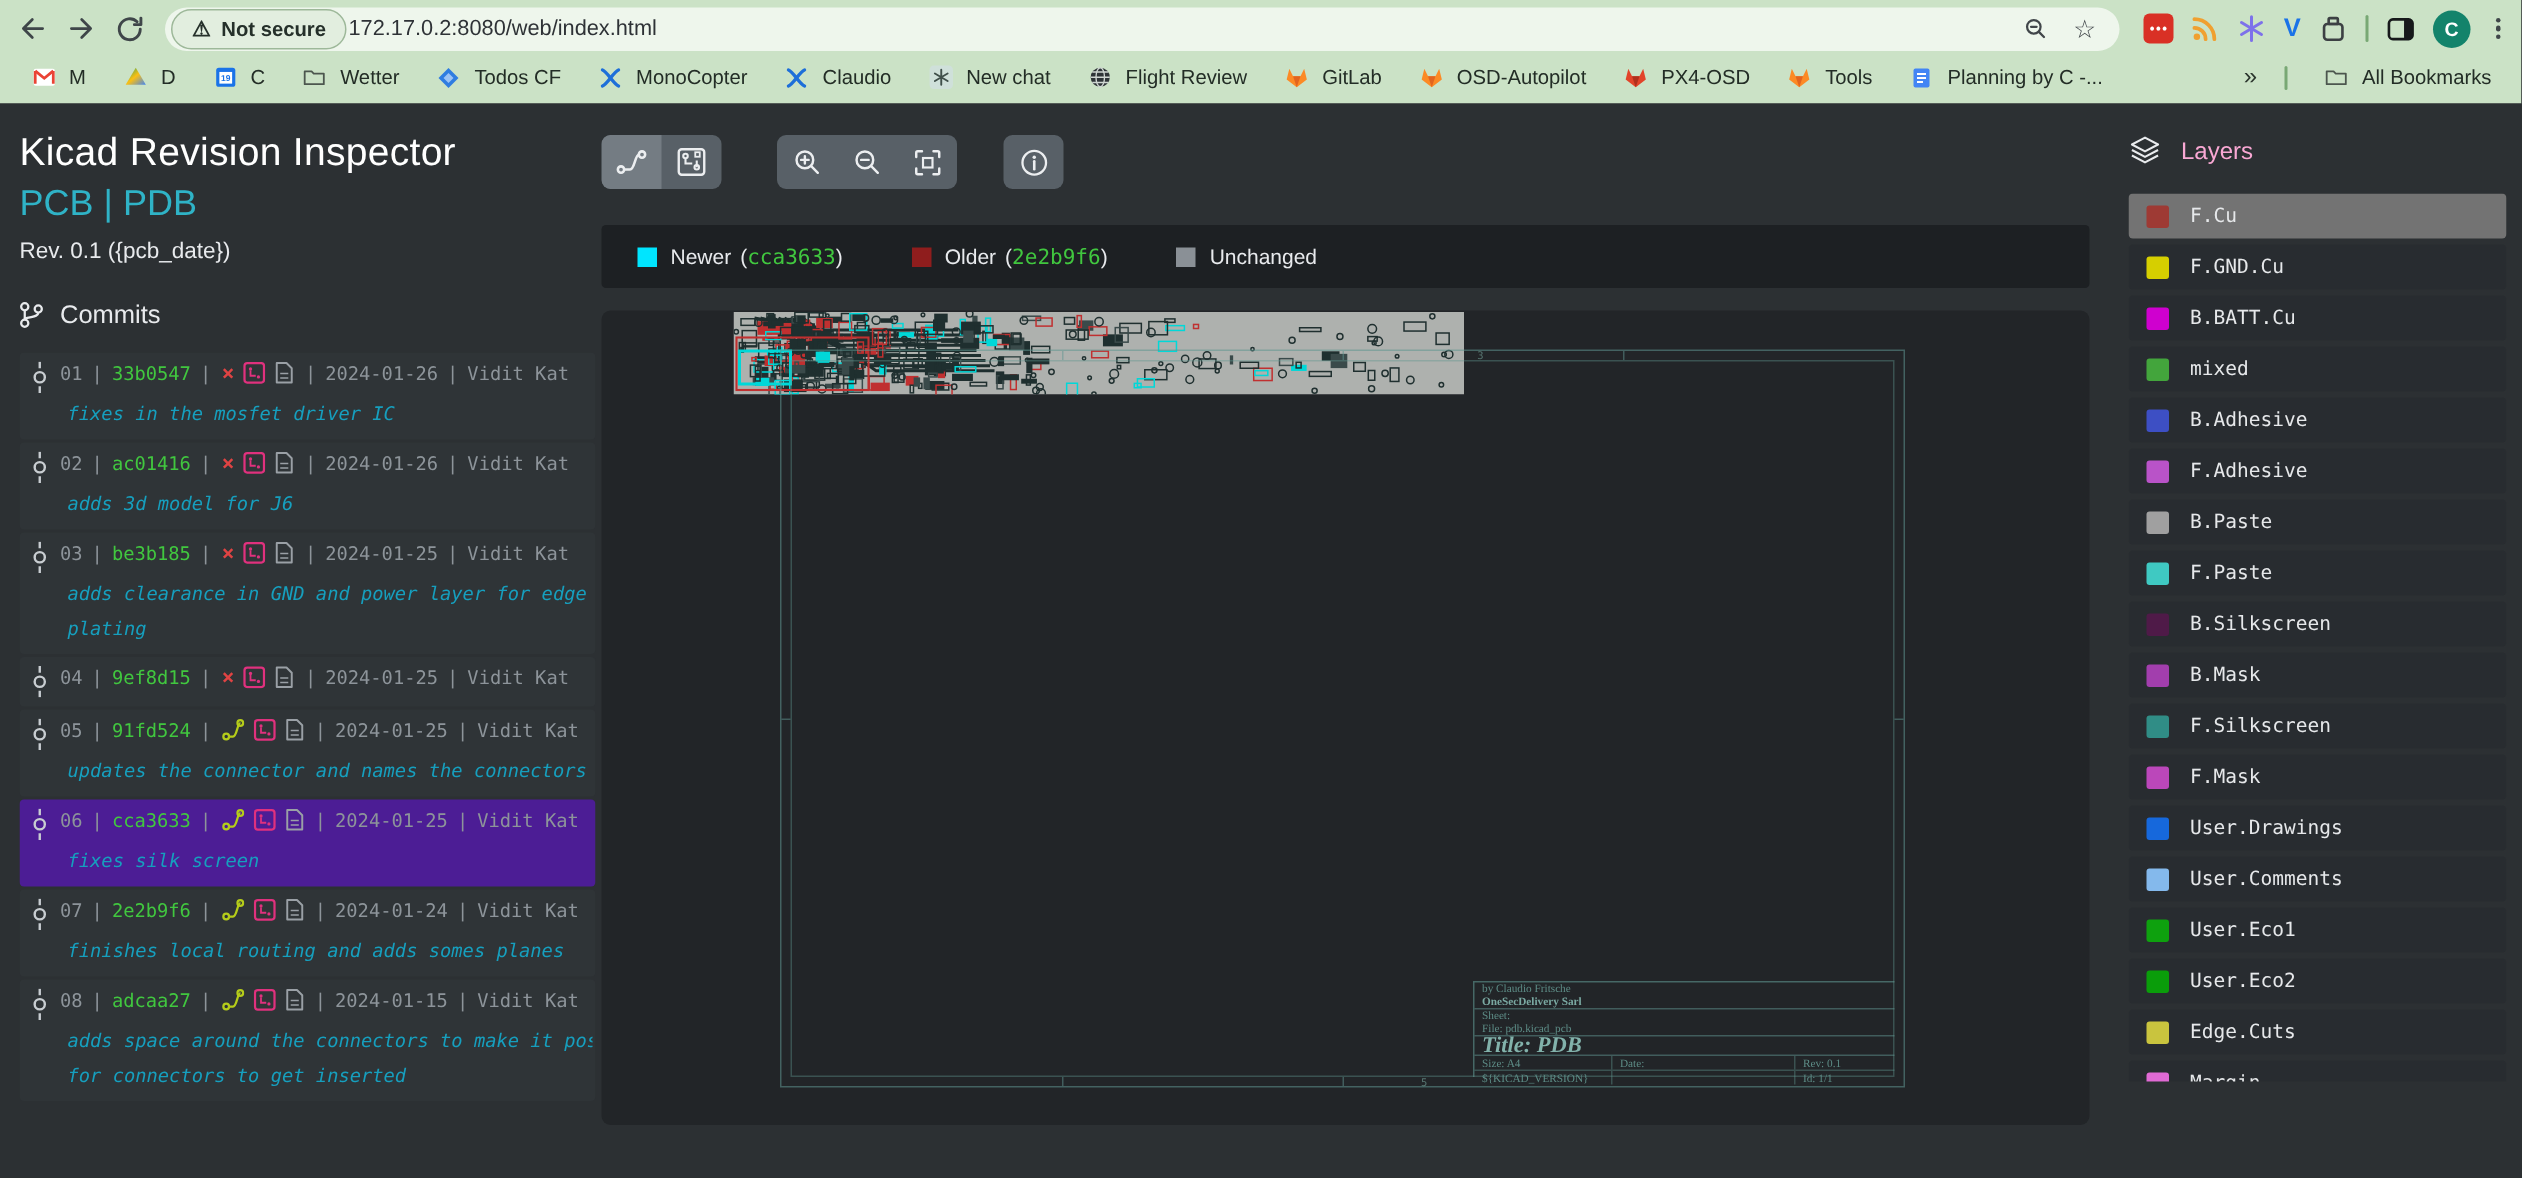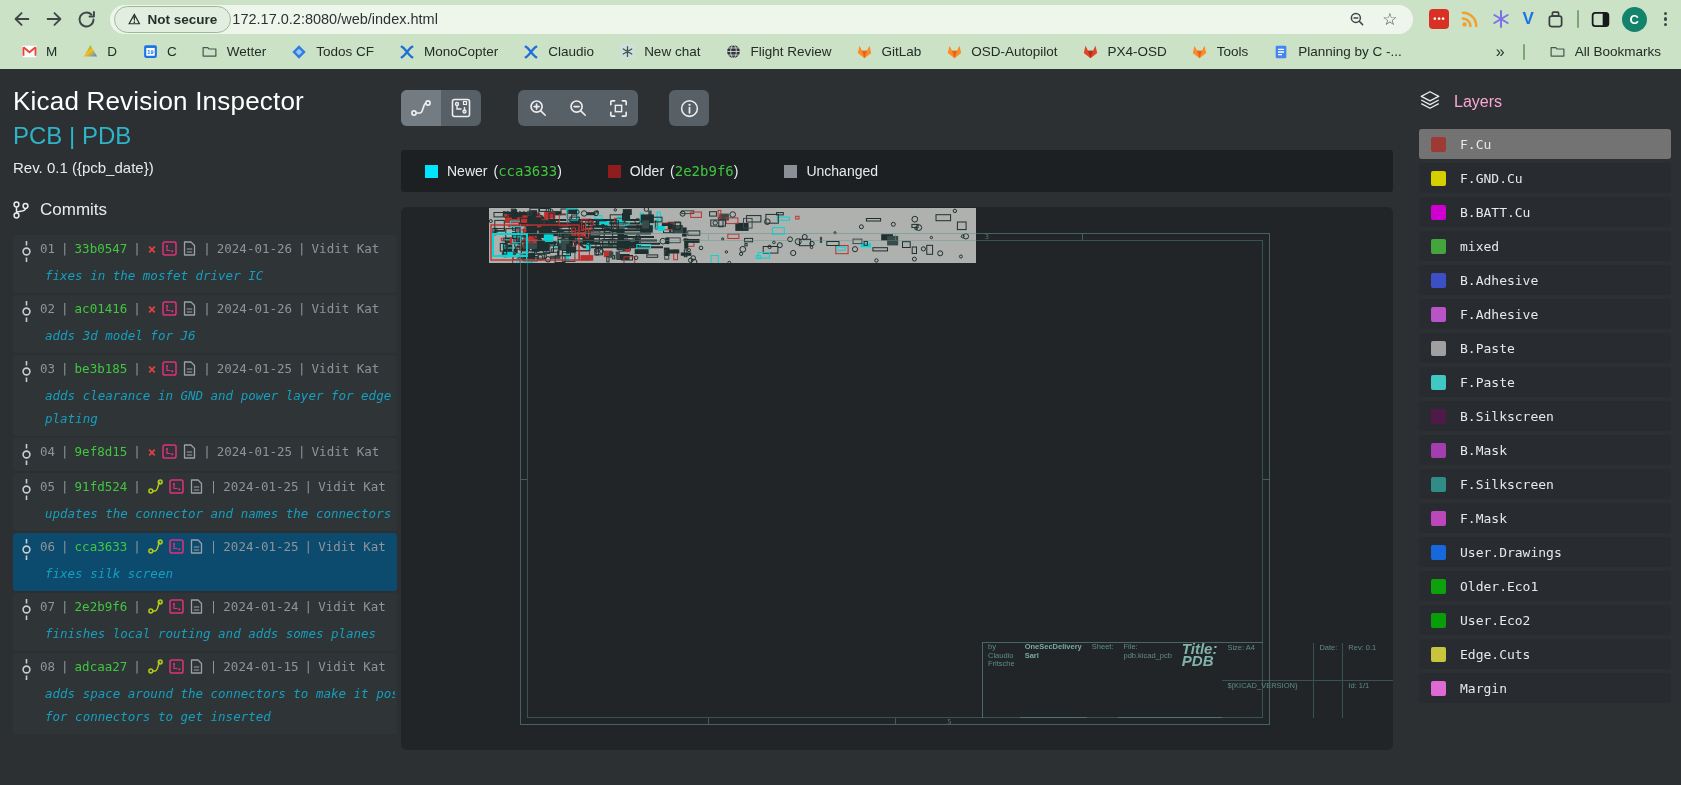--- a/index.html
+++ b/index.html
@@ -34,21 +34,21 @@
   .center{width:992px;flex:none;box-sizing:border-box;padding-top:21px}
   .rightp{flex:1;box-sizing:border-box;padding:20px 8px 0 26px;overflow:hidden}
 
   
   .title{margin:0;font-size:26px;font-weight:400;color:#ffffff;letter-spacing:.2px}
   .navlinks{font-size:24px;color:#2fb3c7;margin-top:5px}
   .rev{font-size:15px;color:#e8eaed;margin-top:9px}
   .commits-h{display:flex;align-items:center;gap:11px;color:#e8eaed;font-size:17px;margin-top:24px}
   .clist{margin-top:15px;width:384px;height:502px;overflow:hidden}
   .ccard{background:#2f3437;border-radius:3px;padding:6px 2px 6px 8px;margin-bottom:2px}
-  .ccard.sel{background:#0c4a6e}
+  .ccard.sel{background:#4c1d95}
   .crow{display:flex;align-items:flex-start;white-space:nowrap;overflow:hidden;font-family:"DejaVu Sans Mono",monospace;font-size:12.5px;color:#8d949a;height:21px}
   .sep{margin:0 6px}
   .chash{color:#41c73f}
   .x-ic{color:#e04343;font-weight:700;font-size:14px;line-height:1}
   .cicons{display:inline-flex;align-items:center;gap:6px;margin:0 1px}
   .cnode{display:flex;align-items:center;margin-right:8px;flex:none}
   .cmsg{font-family:"DejaVu Sans Mono",monospace;font-size:12.5px;font-style:italic;color:#169fbe;line-height:23px;padding-left:24px;white-space:nowrap;overflow:hidden}
   .cmsg.first{margin-top:2px}
 
   
@@ -61,21 +61,21 @@
   .lgi{display:flex;align-items:center;gap:9px}
   .lgsw{width:13px;height:13px;flex:none}
   .lghash{font-family:"DejaVu Sans Mono",monospace;color:#41c73f}
   .canvas{margin-top:15px;width:992px;height:543px;background:#222528;border-radius:6px;position:relative;overflow:hidden}
   .board{position:absolute;left:88px;top:1px}
   .sheet{position:absolute;left:119px;top:26px;width:748px;height:490px;border:1px solid rgba(95,150,143,.55)}
   .sheet-inner{position:absolute;left:6px;top:6px;right:6px;bottom:6px;border:1px solid rgba(95,150,143,.4)}
   .tick{position:absolute;background:rgba(95,150,143,.5)}
   .rnum{position:absolute;font-family:"DejaVu Sans Mono",monospace;font-size:7px;color:rgba(130,180,170,.55)}
 
-  .tblock{position:absolute;right:6px;bottom:6px;width:281px;height:76px;border-left:1px solid rgba(95,150,143,.6);border-top:1px solid rgba(95,150,143,.6);font-family:Liberation Sans, sans-serif;color:#5d8c86;display:flex;flex-direction:row;box-sizing:border-box}
+  .tblock{position:absolute;right:6px;bottom:6px;width:281px;height:64px;border-left:1px solid rgba(95,150,143,.6);border-top:1px solid rgba(95,150,143,.6);font-family:Liberation Serif, serif;color:#5d8c86;display:flex;flex-direction:column;box-sizing:border-box}
   .tb-fill{flex:1}
   .tb-r{padding:0 5px;font-size:7.5px;line-height:8.5px}
   .tb-company{font-weight:700;color:#7aa9a2;border-bottom:1px solid rgba(95,150,143,.5)}
   .tb-file{border-bottom:1px solid rgba(95,150,143,.5)}
   .tb-title{font-size:15px;line-height:12px;font-style:italic;font-weight:700;color:#82b2ab;border-bottom:1px solid rgba(95,150,143,.5);padding:0 5px}
   .tb-grid{display:grid;grid-template-columns:92px 1fr 66px;font-size:7.5px;line-height:9px}
   .tb-grid .cell{padding:0 5px;border-right:1px solid rgba(95,150,143,.4)}
   .tb-grid .cell.last{border-right:none}
   .tb-grid .row2{border-top:1px solid rgba(95,150,143,.4)}
 
@@ -1174,22 +1174,26 @@
         </div>
         <div class="litem">
           <span class="lsw" style="background:#bb47ba"></span>
           <span>F.Mask</span>
         </div>
         <div class="litem">
           <span class="lsw" style="background:#1668dc"></span>
           <span>User.Drawings</span>
         </div>
         <div class="litem">
+          <span class="lsw" style="background:#84b9ec"></span>
+          <span>User.Comments</span>
+        </div>
+        <div class="litem">
           <span class="lsw" style="background:#0ea10e"></span>
-          <span>Older.Eco1</span>
+          <span>User.Eco1</span>
         </div>
         <div class="litem">
           <span class="lsw" style="background:#0a9d0a"></span>
           <span>User.Eco2</span>
         </div>
         <div class="litem">
           <span class="lsw" style="background:#c9c43e"></span>
           <span>Edge.Cuts</span>
         </div>
         <div class="litem">

